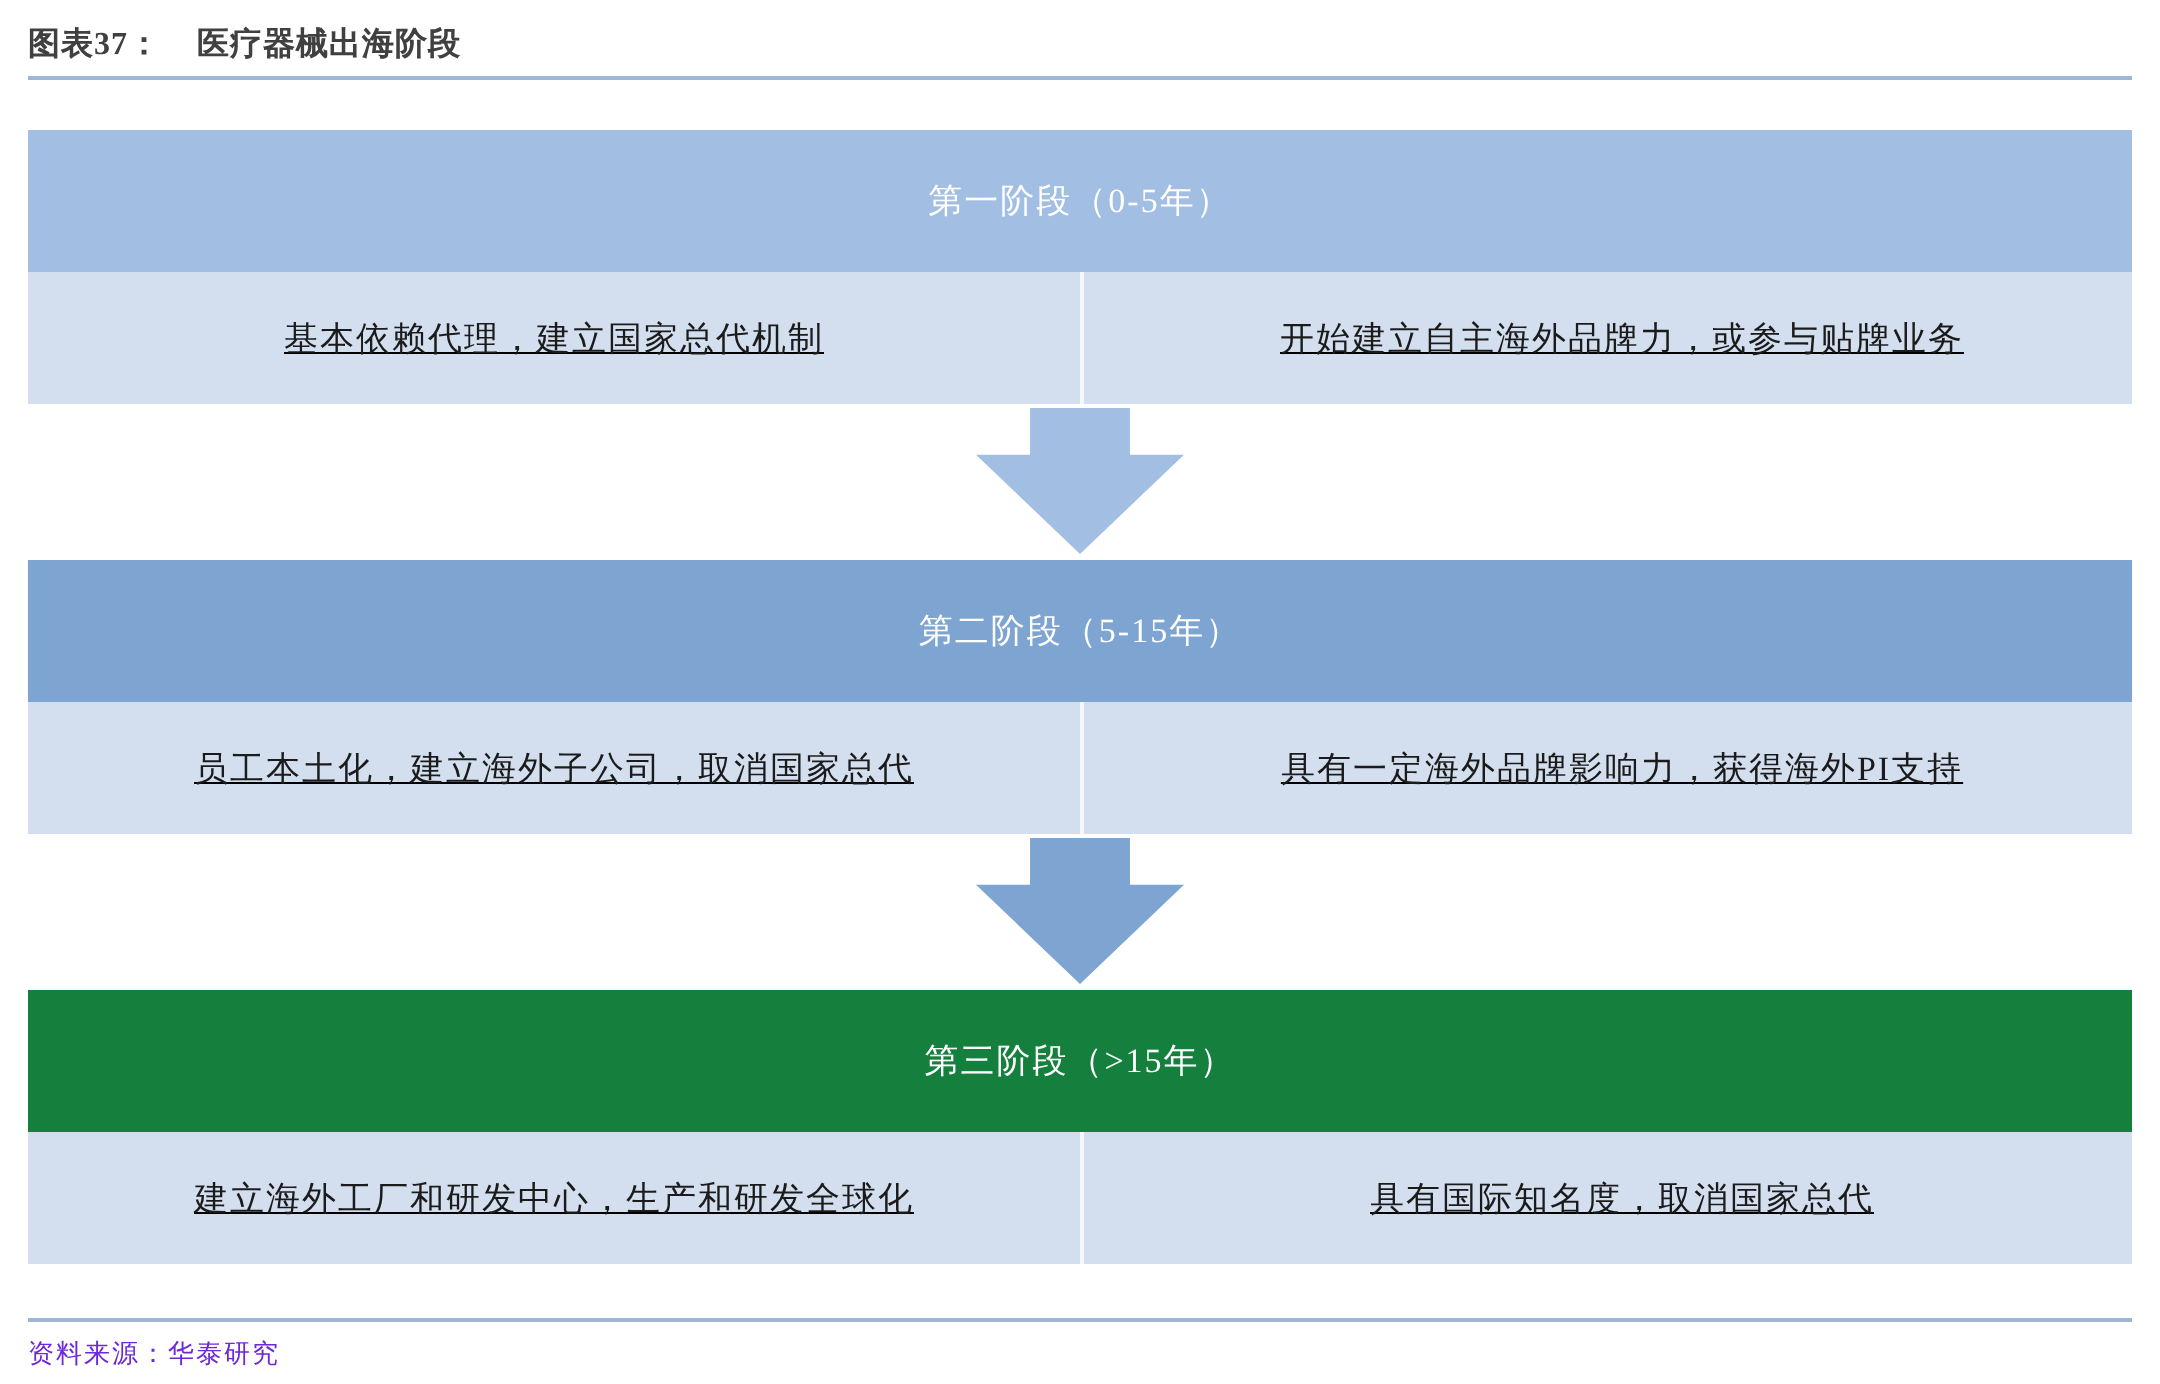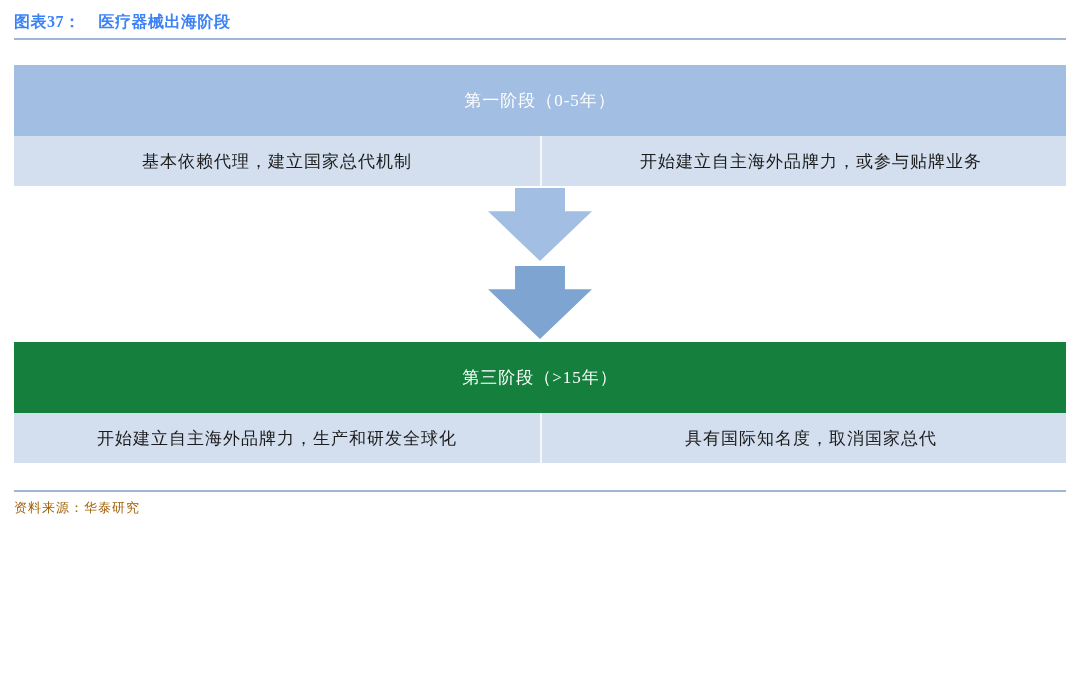--- a/index.html
+++ b/index.html
@@ -3,21 +3,21 @@
 <meta charset="utf-8">
 <style>
   * { margin: 0; padding: 0; box-sizing: border-box; }
   html, body { width: 1080px; height: 692px; background: #ffffff; overflow: hidden; }
   body { font-family: "Liberation Serif", "DejaVu Serif", serif; }
 
   .fig-title {
     margin: 12px 14px 0 14px;
     font-weight: bold;
     font-size: 16px;
-    color: #3b82f6;
+    color: #404040;
     letter-spacing: 0.5px;
   }
   .fig-title .title-label { margin-right: 18px; }
 
   .title-rule {
     height: 2px;
     background: #9fb6d6;
     margin: 5px 14px 0 14px;
   }
 
@@ -29,22 +29,23 @@
     display: flex;
     align-items: center;
     justify-content: center;
     color: #ffffff;
     font-size: 17px;
     letter-spacing: 1px;
   }
 
   .stage-body {
     display: flex;
-    height: 50px;
+    height: 66px;
     background: #d3dfef;
+    text-decoration: underline;
   }
   .stage-cell {
     flex: 1 1 50%;
     display: flex;
     align-items: center;
     justify-content: center;
     font-size: 17px;
     color: #1b1b1b;
     letter-spacing: 1px;
     text-align: center;
@@ -68,21 +69,21 @@
   .first-block { margin-top: 25px; }
 
   .bottom-rule {
     height: 2px;
     background: #9fb6d6;
     margin: 27px 14px 0 14px;
   }
   .source-line {
     margin: 7px 14px 0 14px;
     font-size: 13px;
-    color: #a16207;
+    color: #6d28d9;
     letter-spacing: 1px;
   }
 </style>
 </head>
 <body>
 
 <div class="fig-title">
   <span class="title-label">图表37：</span><span>医疗器械出海阶段</span>
 </div>
 <div class="title-rule"></div>
@@ -94,29 +95,36 @@
     <div class="stage-body">
       <div class="stage-cell left">基本依赖代理，建立国家总代机制</div>
       <div class="stage-cell right">开始建立自主海外品牌力，或参与贴牌业务</div>
     </div>
   </div>
 
   <div class="arrow-row">
     <div class="block-arrow" style="background: rgb(162, 190, 226);"></div>
   </div>
 
+  <div class="stage-block">
+    <div class="stage-header" style="background: rgb(126, 164, 210);">第二阶段（5-15年）</div>
+    <div class="stage-body">
+      <div class="stage-cell left">员工本土化，建立海外子公司，取消国家总代</div>
+      <div class="stage-cell right">具有一定海外品牌影响力，获得海外PI支持</div>
+    </div>
+  </div>
 
   <div class="arrow-row">
     <div class="block-arrow" style="background: rgb(126, 164, 210);"></div>
   </div>
 
   <div class="stage-block">
     <div class="stage-header" style="background: #15803d;">第三阶段（&gt;15年）</div>
     <div class="stage-body">
-      <div class="stage-cell left">开始建立自主海外品牌力，生产和研发全球化</div>
+      <div class="stage-cell left">建立海外工厂和研发中心，生产和研发全球化</div>
       <div class="stage-cell right">具有国际知名度，取消国家总代</div>
     </div>
   </div>
 
 </div>
 
 <div class="bottom-rule"></div>
 <div class="source-line">资料来源：华泰研究</div>
 
 </body></html>

